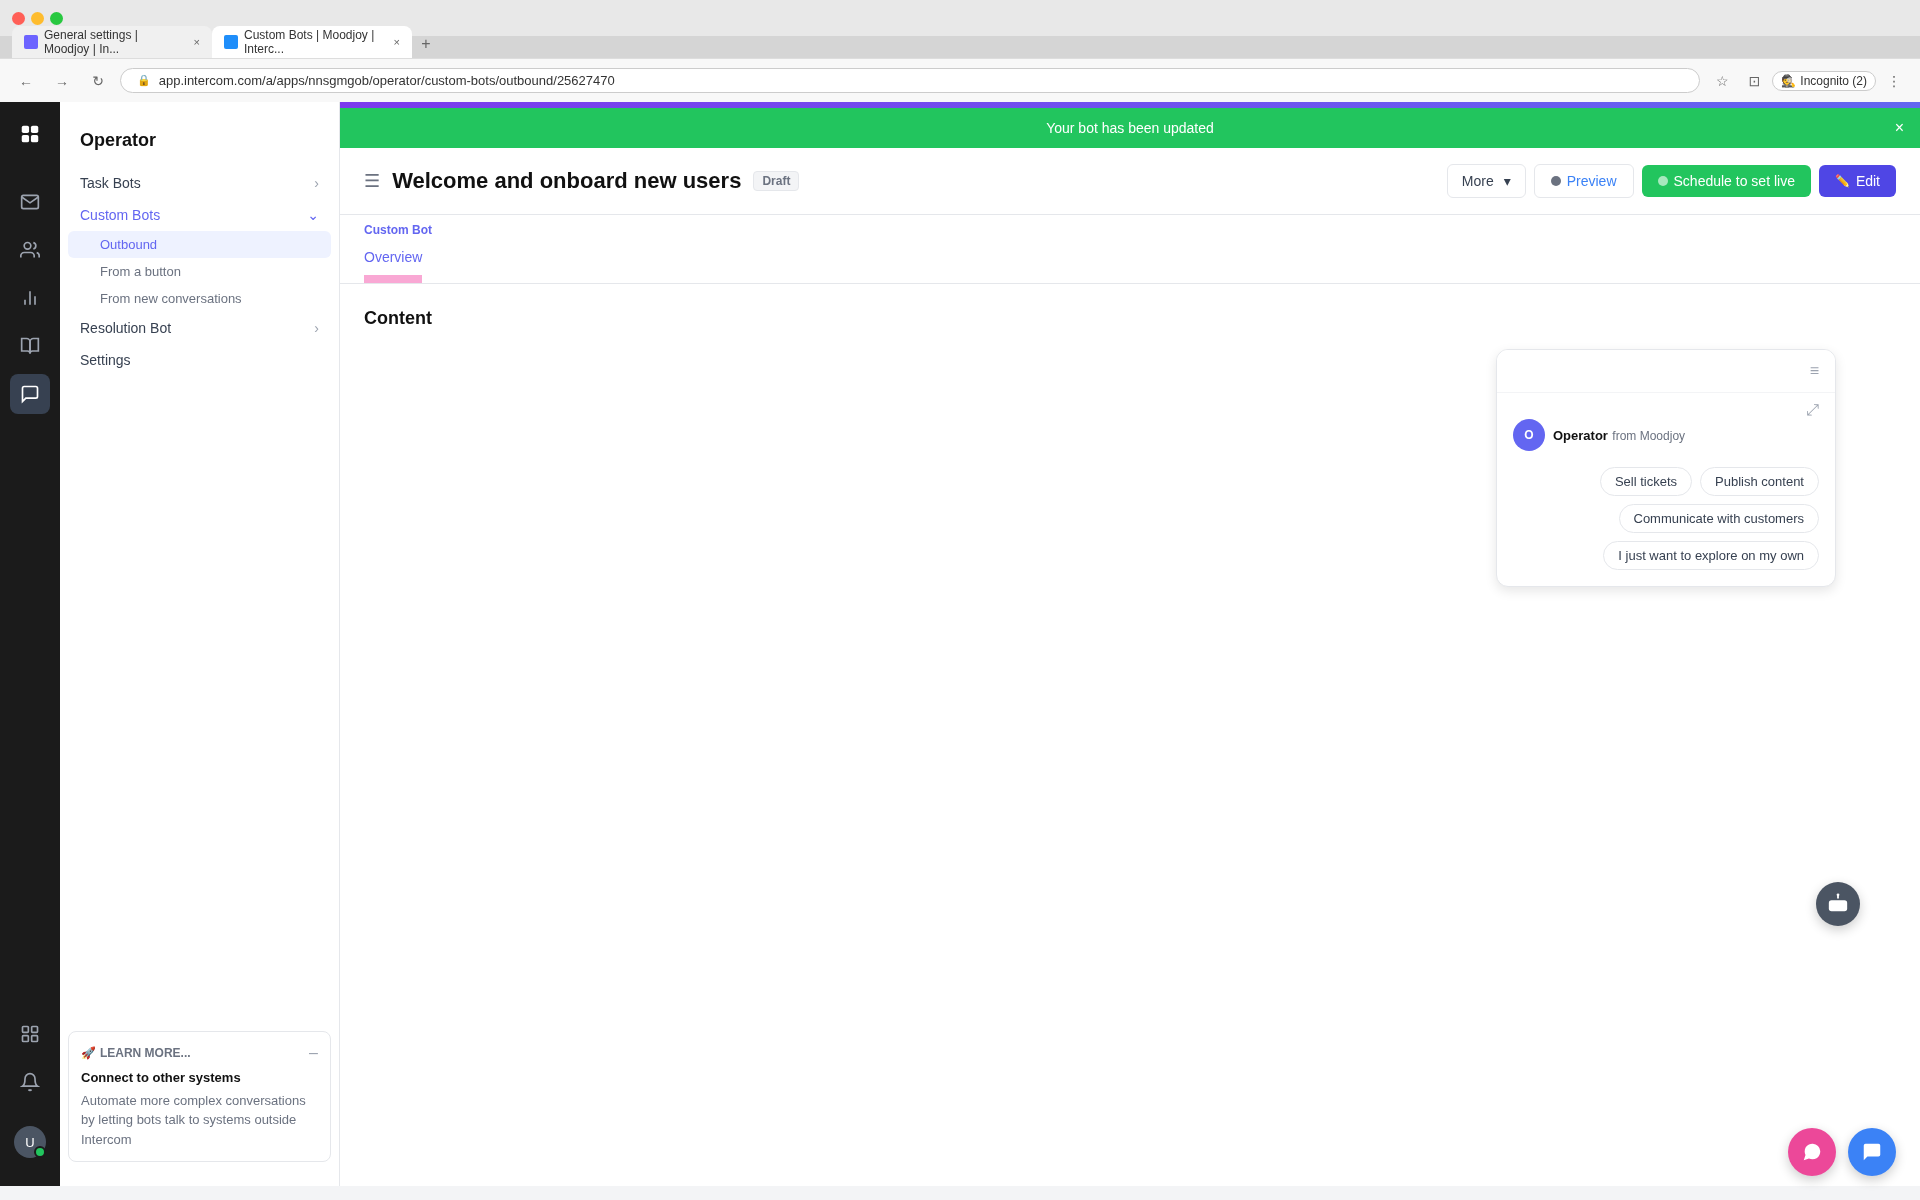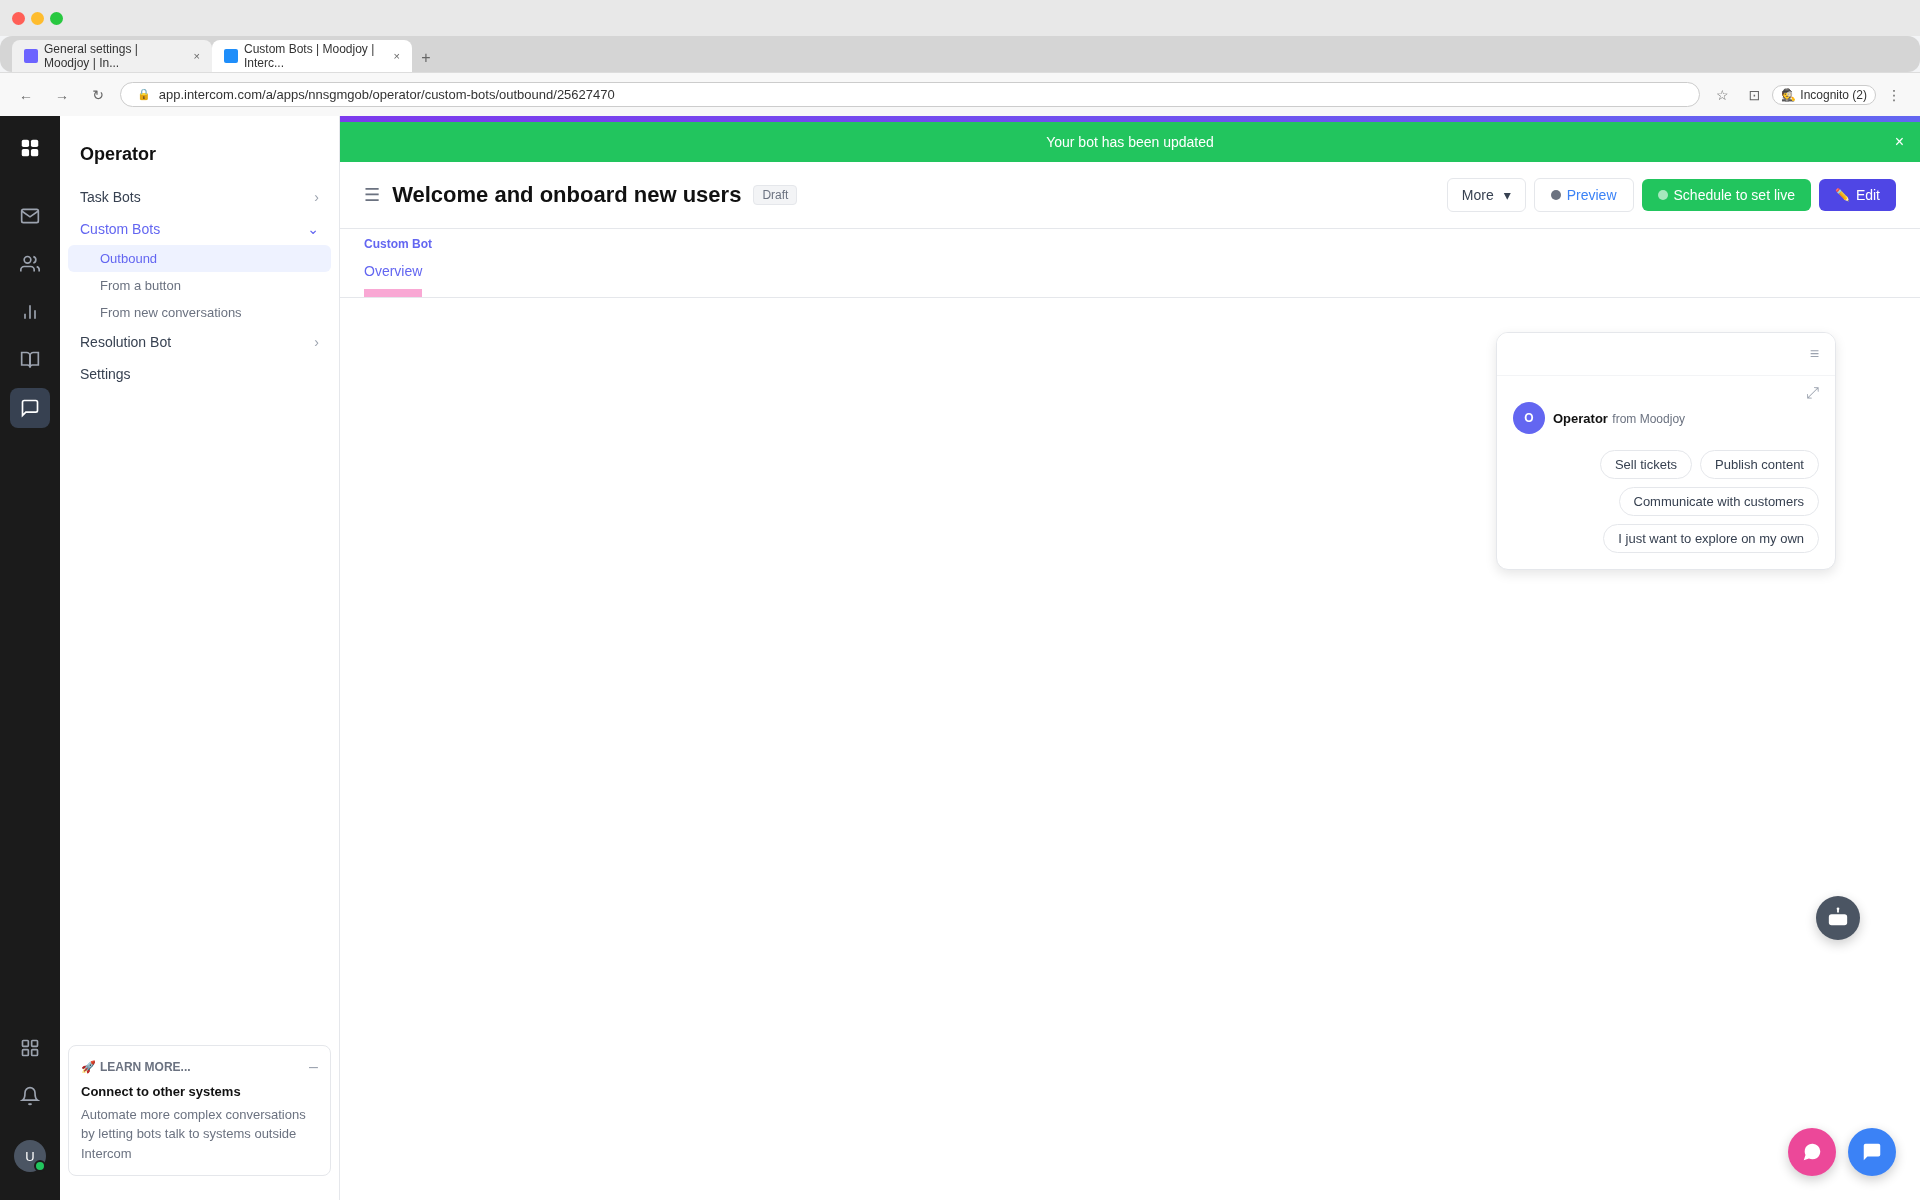--- a/index.html
+++ b/index.html
@@ -3,21 +3,21 @@
   <meta charset="utf-8">
   <style>
     * { box-sizing: border-box; margin: 0; padding: 0; }
     body { font-family: -apple-system, BlinkMacSystemFont, 'Segoe UI', sans-serif; background: #f3f4f6; width: 1920px; height: 1200px; overflow: hidden; }
     .title-bar { display: flex; align-items: center; padding: 8px 12px; gap: 8px; background: #e8e8e8; height: 36px; }
     .traffic-lights { display: flex; gap: 6px; align-items: center; }
     .tl { width: 13px; height: 13px; border-radius: 50%; }
     .tl-red { background: #ff5f57; }
     .tl-yellow { background: #febc2e; }
     .tl-green { background: #28c840; }
-    .tabs-bar { display: flex; align-items: flex-end; padding: 0 12px; gap: 0; background: #d5d5d5; height: 36px; border-radius: 12px; }
+    .tabs-bar { display: flex; align-items: flex-end; padding: 0 12px; gap: 0; background: #d5d5d5; height: 22px; }
     .tab { display: flex; align-items: center; gap: 6px; padding: 0 12px; height: 32px; background: #f0f0f0; border-radius: 8px 8px 0 0; font-size: 12px; color: #333; cursor: pointer; max-width: 200px; }
     .tab.active { background: #fff; }
     .tab-favicon { width: 14px; height: 14px; background: #6c63ff; border-radius: 2px; flex-shrink: 0; }
     .tab-favicon.intercom { background: #1F8EFA; }
     .tab-close { margin-left: 4px; color: #666; font-size: 11px; cursor: pointer; }
     .tab-new { width: 28px; height: 28px; display: flex; align-items: center; justify-content: center; color: #666; font-size: 16px; cursor: pointer; }
     .nav-bar { display: flex; align-items: center; padding: 6px 12px; gap: 8px; background: #f8f8f8; height: 44px; border-top: 1px solid #ddd; }
     .nav-btn { width: 28px; height: 28px; display: flex; align-items: center; justify-content: center; color: #666; font-size: 14px; cursor: pointer; border-radius: 50%; }
     .address-bar { flex: 1; background: #fff; border: 1px solid #ccc; border-radius: 20px; padding: 4px 16px; font-size: 13px; color: #333; display: flex; align-items: center; gap: 8px; }
     .address-bar .lock { color: #888; font-size: 11px; }
@@ -60,21 +60,21 @@
     .main { flex: 1; display: flex; flex-direction: column; overflow: hidden; background: #fff; }
 
     
     .notification-banner { background: #22c55e; color: #fff; text-align: center; padding: 12px 20px; font-size: 14px; font-weight: 500; display: flex; align-items: center; justify-content: center; gap: 12px; position: relative; }
     .notification-banner-close { position: absolute; right: 16px; color: #fff; cursor: pointer; font-size: 16px; background: none; border: none; }
 
     
     .page-header { display: flex; align-items: center; padding: 16px 24px; border-bottom: 1px solid #e5e7eb; gap: 12px; }
     .page-header-menu { color: #6b7280; cursor: pointer; font-size: 18px; }
     .page-title { font-size: 22px; font-weight: 700; color: #111; }
-    .draft-badge { background: #f3f4f6; color: #6b7280; border: 1px solid #e5e7eb; border-radius: 4px; padding: 2px 8px; font-size: 12px; font-weight: 400; }
+    .draft-badge { background: #f3f4f6; color: #6b7280; border: 1px solid #e5e7eb; border-radius: 4px; padding: 2px 8px; font-size: 12px; font-weight: 700; }
     .header-actions { margin-left: auto; display: flex; align-items: center; gap: 8px; }
     .btn-more { display: flex; align-items: center; gap: 10px; padding: 8px 14px; border: 1px solid #e5e7eb; border-radius: 6px; background: #fff; font-size: 14px; color: #374151; cursor: pointer; }
     .btn-preview { display: flex; align-items: center; gap: 6px; padding: 8px 16px; border: 1px solid #e5e7eb; border-radius: 6px; background: #fff; font-size: 14px; color: #3b82f6; cursor: pointer; }
     .preview-dot { width: 10px; height: 10px; border-radius: 50%; background: #6b7280; }
     .btn-schedule { display: flex; align-items: center; gap: 6px; padding: 8px 16px; border: none; border-radius: 6px; background: #22c55e; font-size: 14px; color: #fff; cursor: pointer; font-weight: 500; }
     .schedule-dot { width: 10px; height: 10px; border-radius: 50%; background: rgba(255,255,255,0.6); }
     .btn-edit { display: flex; align-items: center; gap: 6px; padding: 8px 16px; border: none; border-radius: 6px; background: #4f46e5; font-size: 14px; color: #fff; cursor: pointer; font-weight: 500; }
     .edit-icon { font-size: 12px; }
 
     
@@ -308,20 +308,21 @@
     <div class="tab-nav">
       <div style="display:flex; align-items:flex-start; gap:0; padding-bottom:0;">
         <div style="padding: 8px 0 0; margin-right: 8px;">
           <div style="font-size:12px; color:#6366f1; font-weight:600; margin-bottom:2px;">Custom Bot</div>
           <div class="tab-nav-item active">Overview</div>
         </div>
       </div>
     </div>
 
     <div class="content-area" style="position:relative;">
+      <div class="content-title">Content</div>
 
       <div style="display:flex; justify-content:flex-end; margin-right:60px; margin-top:10px;">
         <div class="chat-card">
 
           <div class="chat-card-header-bar">
             <span class="chat-card-menu-icon">≡</span>
           </div>
 
           <div style="position:relative; padding: 0 16px 0;">
             <div style="display:flex; justify-content:flex-end; padding: 8px 0 0;">

